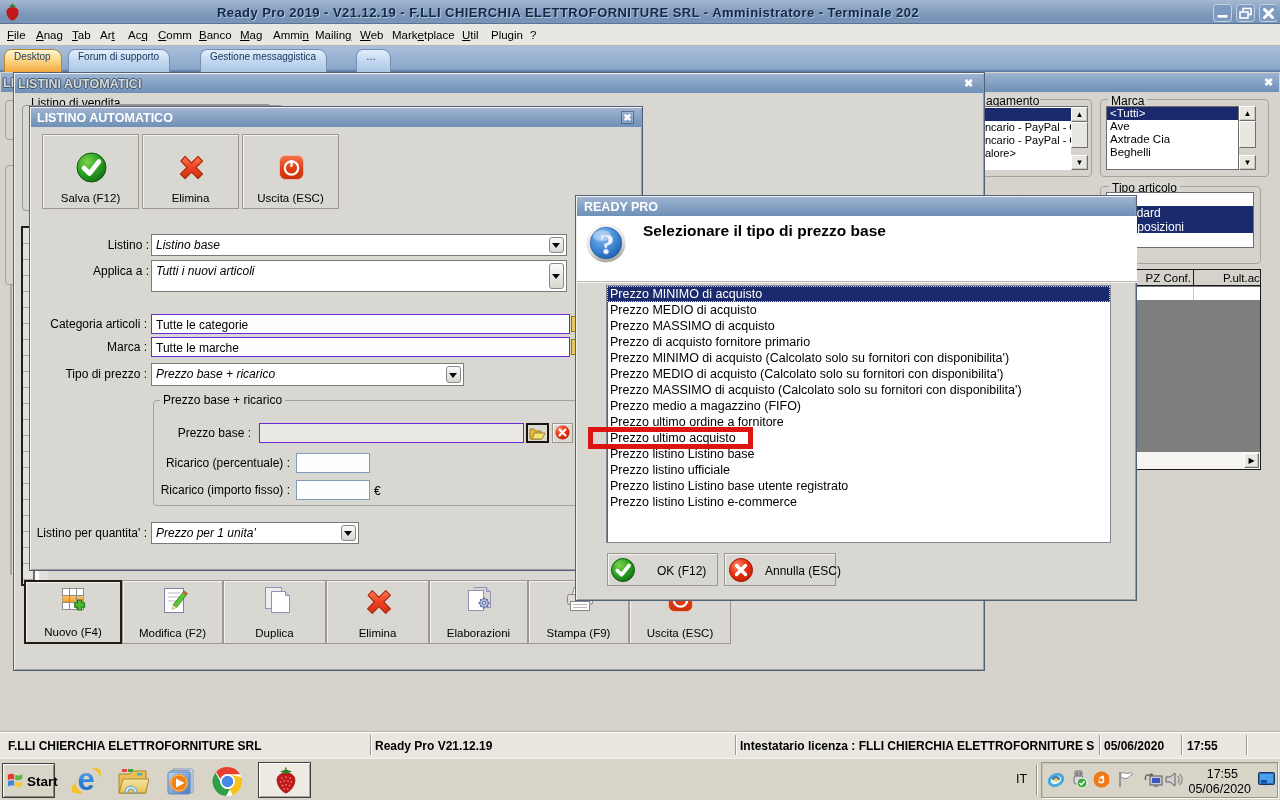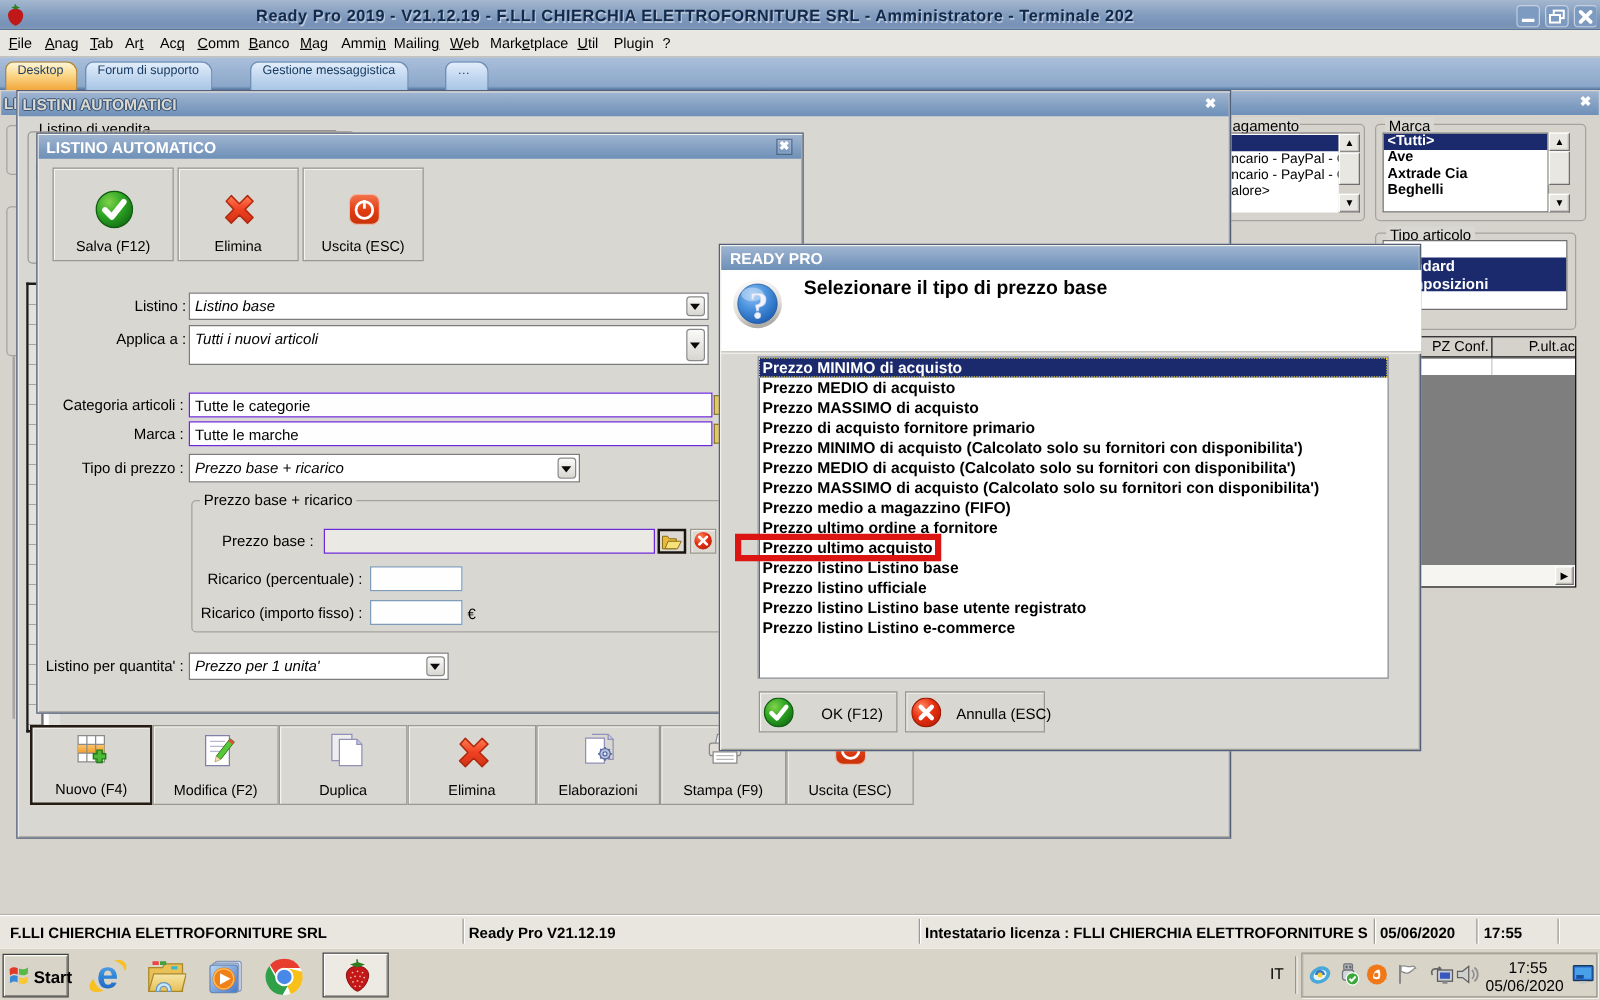--- a/index.html
+++ b/index.html
@@ -2,21 +2,21 @@
 <html><head><meta charset="utf-8">
 <style>
 * { margin:0; padding:0; box-sizing:border-box; }
 html,body { width:1280px; height:800px; overflow:hidden; }
 body { font-family:"Liberation Sans", sans-serif; font-size:12px; color:#000; position:relative; background:#d6d3cd; }
 .abs { position:absolute; }
 
 #titlebar { left:0; top:0; width:1280px; height:24px;
   background:linear-gradient(180deg,#a4b7cf 0%,#91a8c5 30%,#7e99bc 60%,#7792b6 85%,#7b96b8 100%);
   border-bottom:1px solid #5a7396; }
-#title-text { position:absolute; left:0; top:5px; width:1112px; text-align:center; font-weight:bold; font-size:13px;
+#title-text { position:absolute; left:12px; top:5px; width:1112px; text-align:center; font-weight:bold; font-size:13px;
   color:#12294a; text-shadow:1px 1px 0 #b7c6da; letter-spacing:0.45px; }
 #menubar { left:0; top:24px; width:1280px; height:22px; background:#e8e7e2; border-bottom:1px solid #b9b7b0; }
 .menu-item { position:absolute; top:5px; font-size:11.5px; color:#000; }
 .menu-item u { text-decoration:underline; }
 #tabstrip { left:0; top:46px; width:1280px; height:27px;
   background:linear-gradient(180deg,#aabfdb 0%,#8ba7c9 85%,#3e608c 100%); }
 .tab { position:absolute; top:3px; height:23px; border-radius:7px 9px 0 0; border:1px solid #6f8fb5; border-bottom:none;
   background:linear-gradient(180deg,#e3eefb 0%,#c6daf1 45%,#a9c6e6 100%);
   font-size:10px; color:#173a60; padding:1px 10px 0 9px; }
 .tab.sel { background:linear-gradient(180deg,#fdf6d8 0%,#fbd88a 45%,#f2a73d 100%); border-color:#b8862f; color:#1c3a5e; }
@@ -38,21 +38,21 @@
   border:1px solid #898989; border-radius:3px; }
 .drop:after { content:""; position:absolute; left:50%; top:50%; margin:-2px 0 0 -4.5px;
   border:4.5px solid transparent; border-top:5.5px solid #0a0a0a; }
 .tbox { position:absolute; background:#fefefe; border:1px solid #6d28d9; font-size:12px; padding:3px 0 0 4px; }
 .groupbox { position:absolute; border:1px solid #a5a39d; border-radius:4px; }
 .glabel { position:absolute; background:#d9d7d2; padding:0 3px; font-size:12px; top:-8px; white-space:nowrap; }
 .bigbtn { position:absolute; background:#d9d7d2; border:1px solid #9a988f; box-shadow:inset 1px 1px 0 #f4f3f0; }
 .bigbtn .blabel { position:absolute; left:0; right:0; bottom:4px; text-align:center; font-size:11.5px; }
 
 .listbox { position:absolute; background:#fff; border:1px solid #828790; box-shadow:inset 1px 1px 0 #5f646d; overflow:hidden; }
-.li { position:relative; font-size:12.5px; color:#000; white-space:nowrap; padding-left:3px;font-weight:bold; }
+.li { position:relative; font-size:12.5px; color:#000; white-space:nowrap; padding-left:3px; }
 .li.sel { background:#1a2a6c; color:#fff; }
 
 .sb { position:absolute; width:17px; }
 .sbtn { position:absolute; left:0; width:100%; height:15px; background:#e9e7e2;
   border:1px solid #fff; border-right-color:#6e6e6e; border-bottom-color:#6e6e6e;
   box-shadow:inset -1px -1px 0 #c9c7c1; font-size:8px; text-align:center; line-height:13px; color:#000; }
 .sthumb { position:absolute; left:0; width:100%; background:#e9e7e2; border:1px solid #fff;
   border-right-color:#6e6e6e; border-bottom-color:#6e6e6e; }
 
 #statusbar { left:0; top:731px; width:1280px; height:27px; background:#e9e6df; border-top:1px solid #b4b2aa; box-shadow:inset 0 1px 0 #fff; }

